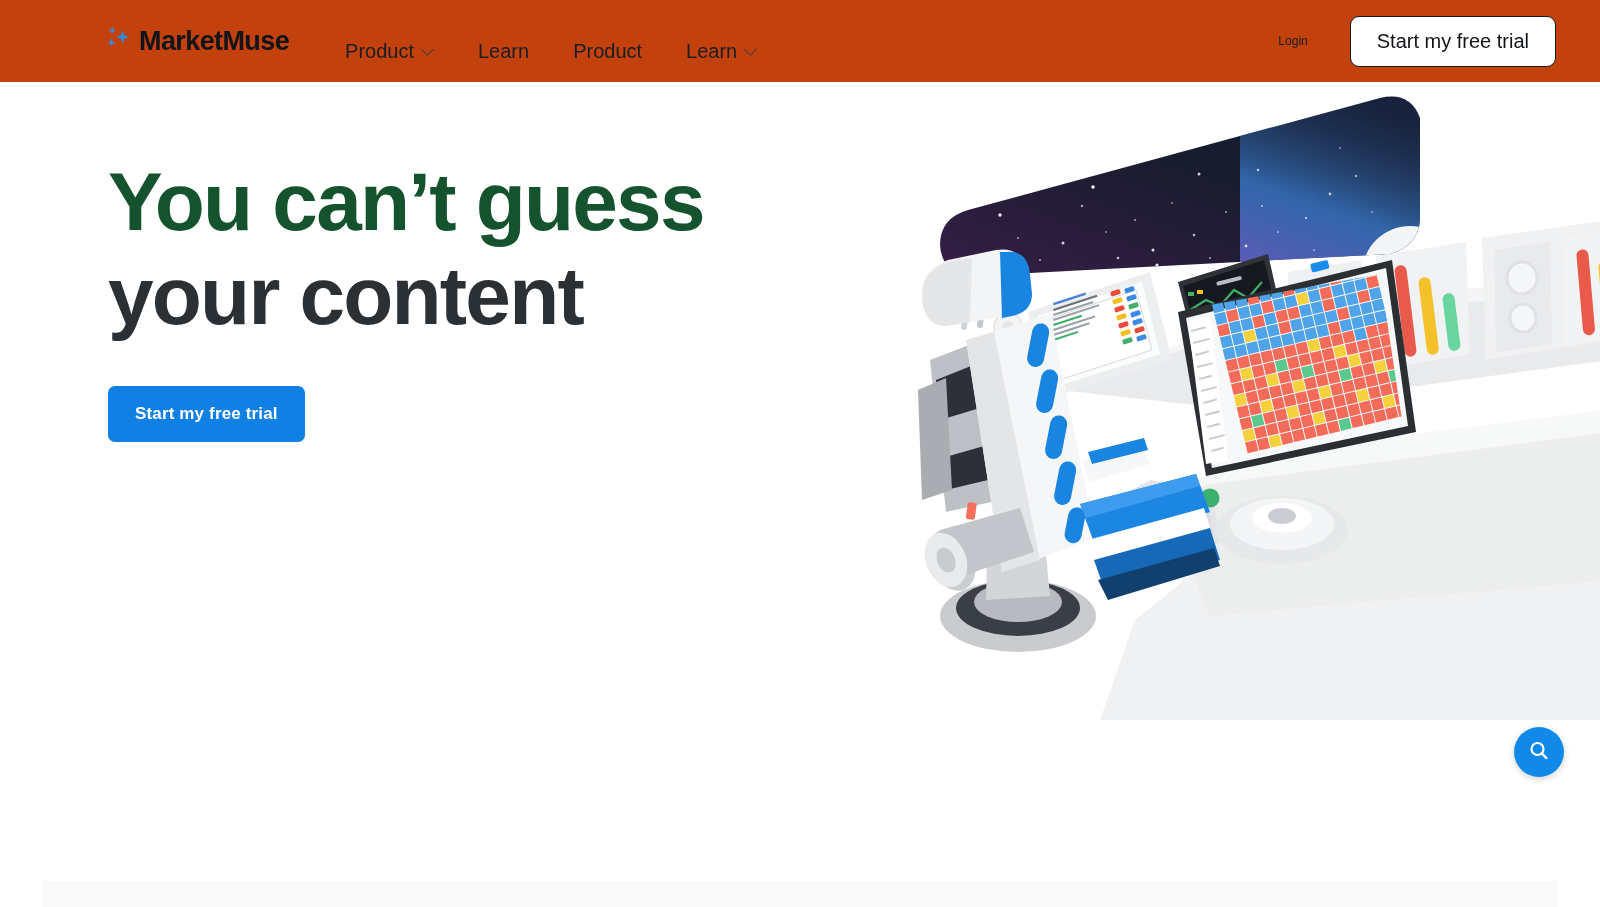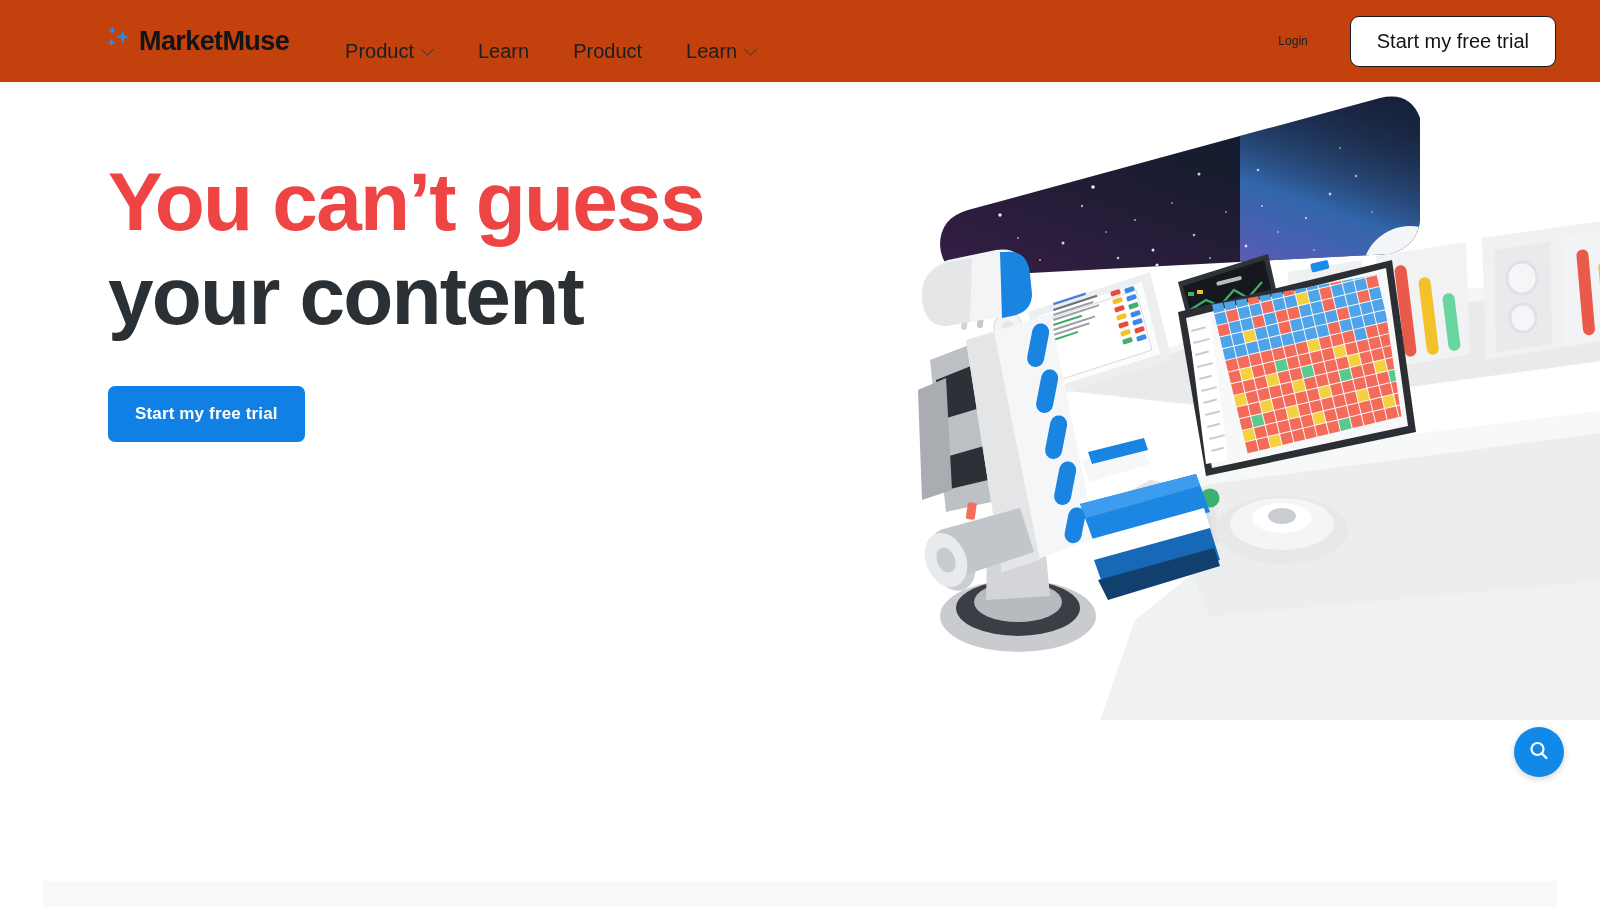--- a/index.html
+++ b/index.html
@@ -47,21 +47,21 @@
     font-family:"Liberation Sans", sans-serif;
   }
 
   
   .hero-copy { position:absolute; left:108px; top:155px; width:830px; z-index:20; }
   .headline {
     font-family:"Liberation Sans", sans-serif;
     font-size:82px; line-height:94px; font-weight:bold;
     letter-spacing:-1.8px; color:#2b2f33;
   }
-  .headline .hl-blue { color:#ef4444; display:block; }
+  .headline .hl-blue { color:#14532d; display:block; }
   .headline .hl-dark { color:#2b3034; display:block; }
   .subcopy {
     margin-top:42px; width:800px;
     font-size:22.5px; line-height:39px; font-weight:bold;
     color:#15181c; letter-spacing:-0.25px;
   }
   .subcopy .muted { color:#7a88a5; font-weight:bold; }
   .cta-btn {
     margin-top:43px; display:inline-block;
     background:#1180e4; color:#ffffff;

